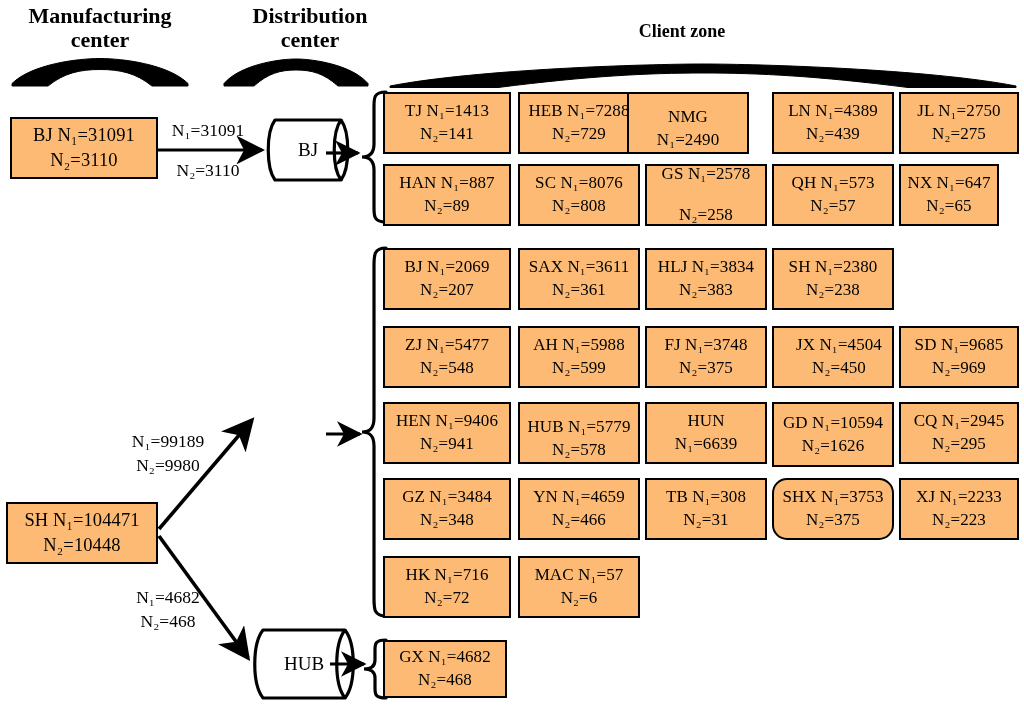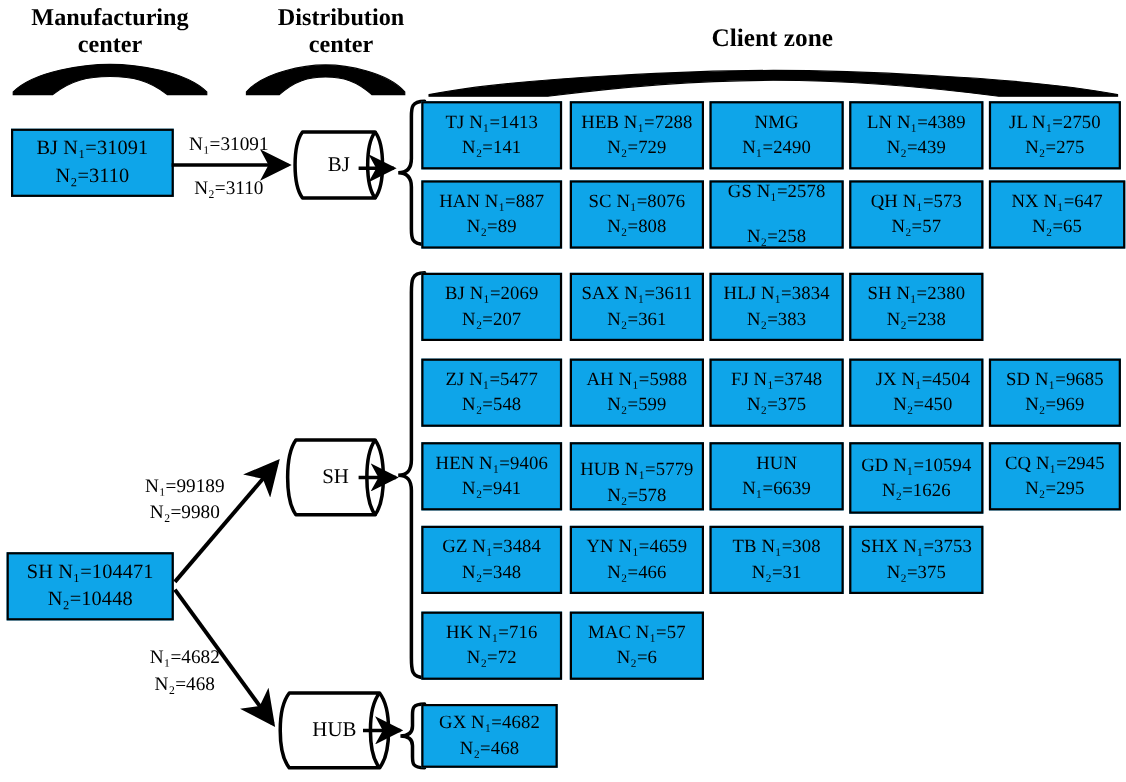--- a/index.html
+++ b/index.html
@@ -21,21 +21,21 @@
   }
   .col-head .ttl{display:block;}
 
   .brace-svg{position:absolute;}
 
   
   .box{
     position:absolute;
     box-sizing:border-box;
     border:2.6px solid #000;
-    background:#0ea5e9;
+    background:#fdba74;
     display:flex;
     flex-direction:column;
     align-items:center;
     justify-content:center;
     text-align:center;
     line-height:1.34;
     font-size:17px;
     letter-spacing:.1px;
   }
   .box .l1,.box .l2{display:block;white-space:nowrap;}
@@ -80,21 +80,21 @@
 
   <div class="col-head" style="left:220px;top:4px;width:180px;font-size:22px;">
     <span class="ttl">Distribution</span>
     <span class="ttl">center</span>
   </div>
   <svg class="brace-svg" style="left:222px;top:57px;" width="148" height="32" viewBox="0 0 148 32">
     <path d="M2 29 L2 26.5 C 18 8 56 2 74 2 C 92 2 130 8 146 26.5 L146 29
              L116 29 C 102 16.5 90 13 74 13 C 58 13 46 16.5 32 29 Z" fill="#000" stroke="#000" stroke-width="1"></path>
   </svg>
 
-  <div class="col-head" style="left:380px;top:22px;width:644px;font-size:23px;">
+  <div class="col-head" style="left:360px;top:22px;width:644px;font-size:18px;">
     <span class="ttl">Client zone</span>
   </div>
   <svg class="brace-svg" style="left:388px;top:62px;" width="630" height="28" viewBox="0 0 630 28">
     <path d="M2 25.5 L2 24 C 90 7 260 2 315 2 C 370 2 540 7 628 24 L628 25.5
              L520 25.5 C 430 14 370 11 315 11 C 260 11 200 14 110 25.5 Z" fill="#000" stroke="#000" stroke-width="1"></path>
   </svg>
 
   <div class="box src-box" style="left:10px;top:117px;width:148px;height:62px;">
     <span class="l1">BJ N₁=31091</span>
     <span class="l2">N₂=3110</span>
@@ -148,27 +148,20 @@
   </div>
 
   <div class="cyl" style="left:262px;top:118px;width:92px;height:64px;">
     <svg width="92" height="64" viewBox="0 0 92 64">
       <path d="M13 2 L79 2 C 70 14 70 50 79 62 L13 62 C 4 50 4 14 13 2 Z" fill="#fff" stroke="#000" stroke-width="3.2" stroke-linejoin="round"></path>
       <path d="M79 2 C 88 14 88 50 79 62" fill="none" stroke="#000" stroke-width="3.2"></path>
     </svg>
     <span class="cyl-label">BJ</span>
   </div>
 
-  <div class="cyl" style="left:255px;top:398px;width:100px;height:72px;">
-    <svg width="100" height="72" viewBox="0 0 100 72">
-      <path d="M14 2 L86 2 C 76 16 76 56 86 70 L14 70 C 4 56 4 16 14 2 Z" fill="#fff" stroke="#000" stroke-width="3.2" stroke-linejoin="round"></path>
-      <path d="M86 2 C 96 16 96 56 86 70" fill="none" stroke="#000" stroke-width="3.2"></path>
-    </svg>
-    <span class="cyl-label">SH</span>
-  </div>
 
   <div class="cyl" style="left:248px;top:628px;width:112px;height:72px;">
     <svg width="112" height="72" viewBox="0 0 112 72">
       <path d="M15 2 L97 2 C 86 16 86 56 97 70 L15 70 C 4 56 4 16 15 2 Z" fill="#fff" stroke="#000" stroke-width="3.2" stroke-linejoin="round"></path>
       <path d="M97 2 C 108 16 108 56 97 70" fill="none" stroke="#000" stroke-width="3.2"></path>
     </svg>
     <span class="cyl-label">HUB</span>
   </div>
 
   <svg class="conn" style="left:322px;top:140px;" width="50" height="26" viewBox="0 0 50 26">
@@ -214,21 +207,21 @@
   </svg>
 
   <div class="box" style="left:383px;top:92px;width:128px;height:62px;">
     <span class="l1">TJ N₁=1413</span>
     <span class="l2">N₂=141</span>
   </div>
   <div class="box" style="left:518px;top:92px;width:122px;height:62px;">
     <span class="l1">HEB N₁=7288</span>
     <span class="l2">N₂=729</span>
   </div>
-  <div class="box" style="left:645px;top:92px;width:122px;height:62px;">
+  <div class="box" style="left:627px;top:92px;width:122px;height:62px;justify-content:flex-end;">
     <span class="l1">NMG</span>
     <span class="l2">N₁=2490</span>
   </div>
   <div class="box" style="left:772px;top:92px;width:122px;height:62px;">
     <span class="l1">LN N₁=4389</span>
     <span class="l2">N₂=439</span>
   </div>
   <div class="box" style="left:899px;top:92px;width:120px;height:62px;">
     <span class="l1">JL N₁=2750</span>
     <span class="l2">N₂=275</span>
@@ -243,21 +236,21 @@
     <span class="l2">N₂=808</span>
   </div>
   <div class="box" style="left:645px;top:164px;width:122px;height:62px;gap:18px;">
     <span class="l1">GS N₁=2578</span>
     <span class="l2">N₂=258</span>
   </div>
   <div class="box" style="left:772px;top:164px;width:122px;height:62px;">
     <span class="l1">QH N₁=573</span>
     <span class="l2">N₂=57</span>
   </div>
-  <div class="box" style="left:899px;top:164px;width:124px;height:62px;">
+  <div class="box" style="left:899px;top:164px;width:100px;height:62px;">
     <span class="l1">NX N₁=647</span>
     <span class="l2">N₂=65</span>
   </div>
 
   <div class="box" style="left:383px;top:248px;width:128px;height:62px;">
     <span class="l1">BJ N₁=2069</span>
     <span class="l2">N₂=207</span>
   </div>
   <div class="box" style="left:518px;top:248px;width:122px;height:62px;">
     <span class="l1">SAX N₁=3611</span>
@@ -319,23 +312,27 @@
     <span class="l2">N₂=348</span>
   </div>
   <div class="box" style="left:518px;top:478px;width:122px;height:62px;">
     <span class="l1">YN N₁=4659</span>
     <span class="l2">N₂=466</span>
   </div>
   <div class="box" style="left:645px;top:478px;width:122px;height:62px;">
     <span class="l1">TB N₁=308</span>
     <span class="l2">N₂=31</span>
   </div>
-  <div class="box" style="left:772px;top:478px;width:122px;height:62px;">
+  <div class="box" style="left:772px;top:478px;width:122px;height:62px;border-radius:15px;">
     <span class="l1">SHX N₁=3753</span>
     <span class="l2">N₂=375</span>
+  </div>
+  <div class="box" style="left:899px;top:478px;width:120px;height:62px;">
+    <span class="l1">XJ N₁=2233</span>
+    <span class="l2">N₂=223</span>
   </div>
 
   <div class="box" style="left:383px;top:556px;width:128px;height:62px;">
     <span class="l1">HK N₁=716</span>
     <span class="l2">N₂=72</span>
   </div>
   <div class="box" style="left:518px;top:556px;width:122px;height:62px;">
     <span class="l1">MAC N₁=57</span>
     <span class="l2">N₂=6</span>
   </div>

